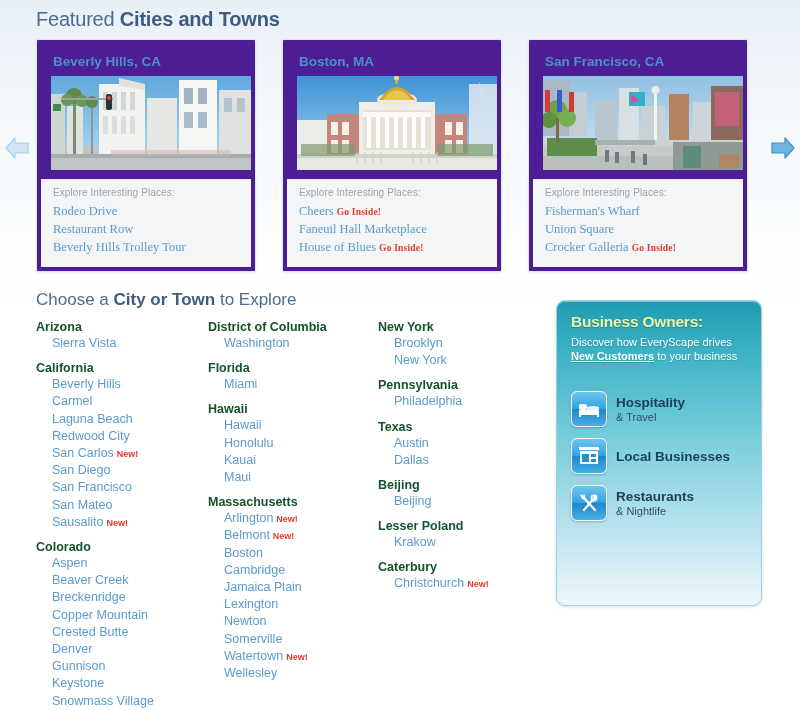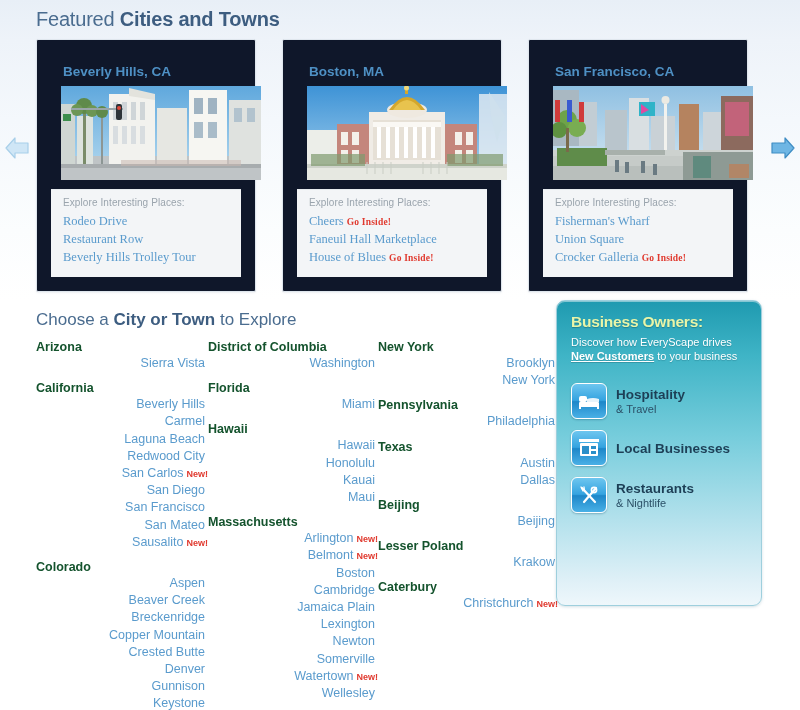--- a/index.html
+++ b/index.html
@@ -35,25 +35,25 @@
   }
 
   .cards-row {
     display: flex;
     gap: 26px;
     padding: 0 36px;
     align-items: flex-start;
   }
   .city-card {
     width: 220px;
-    background: #0f172a;
+    background: #4c1d95;
     border: 1px solid #dfe6ed;
     border-radius: 2px;
     box-shadow: 0 1px 2px rgba(120,140,160,0.13);
-    padding: 14px;
+    padding: 4px;
     box-sizing: border-box;
   }
   .card-title {
     font-size: 13.5px;
     font-weight: bold;
     color: #4e90c4;
     padding: 10px 12px 7px 12px;
     margin: 0;
   }
   .card-photo {
@@ -145,21 +145,20 @@
   .city-list {
     list-style: none;
     margin: 0;
     padding: 0 0 0 16px;
   }
   .city-list li {
     font-size: 12.5px;
     line-height: 16.2px;
     color: #5a9bcd;
     white-space: nowrap;
-    text-align: right;
   }
   .city-list li .new-tag {
     font-size: 9px;
     font-weight: bold;
     color: #e03a2f;
     margin-left: 3px;
   }
 
   
   .biz-panel {
@@ -180,21 +179,21 @@
     font-size: 15.5px;
     font-weight: bold;
     color: #e9f5a8;
     text-shadow: 0 1px 1px rgba(0,60,70,0.35);
     letter-spacing: -0.2px;
   }
   .biz-sub {
     font-size: 11px;
     color: #ffffff;
     line-height: 14px;
-    margin: 0 0 20px 0;
+    margin: 0 0 28px 0;
     text-shadow: 0 1px 1px rgba(0,60,70,0.25);
   }
   .biz-sub .b { font-weight: bold; text-decoration: underline; }
 
   .biz-item {
     display: flex;
     align-items: center;
     gap: 9px;
     margin-bottom: 11px;
   }

